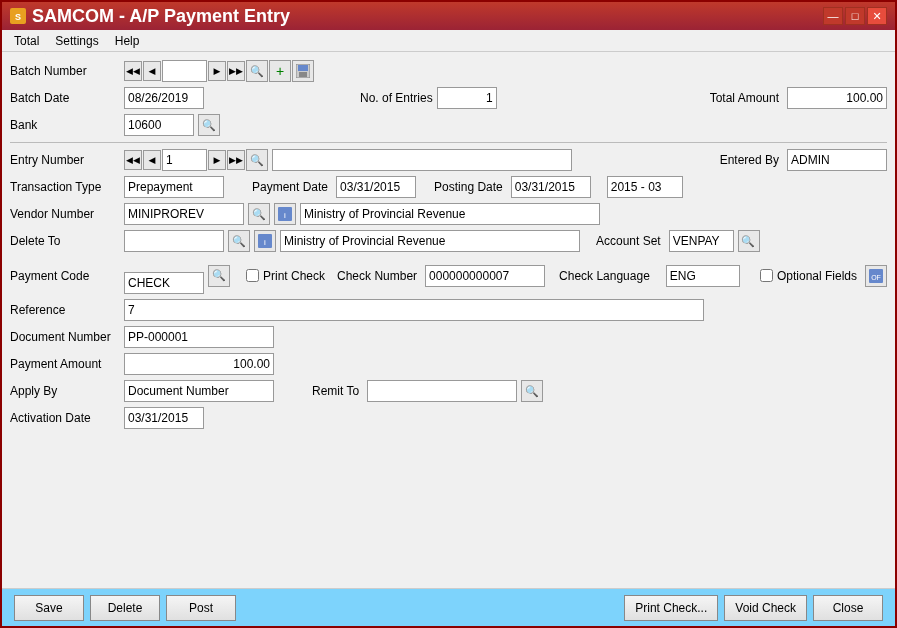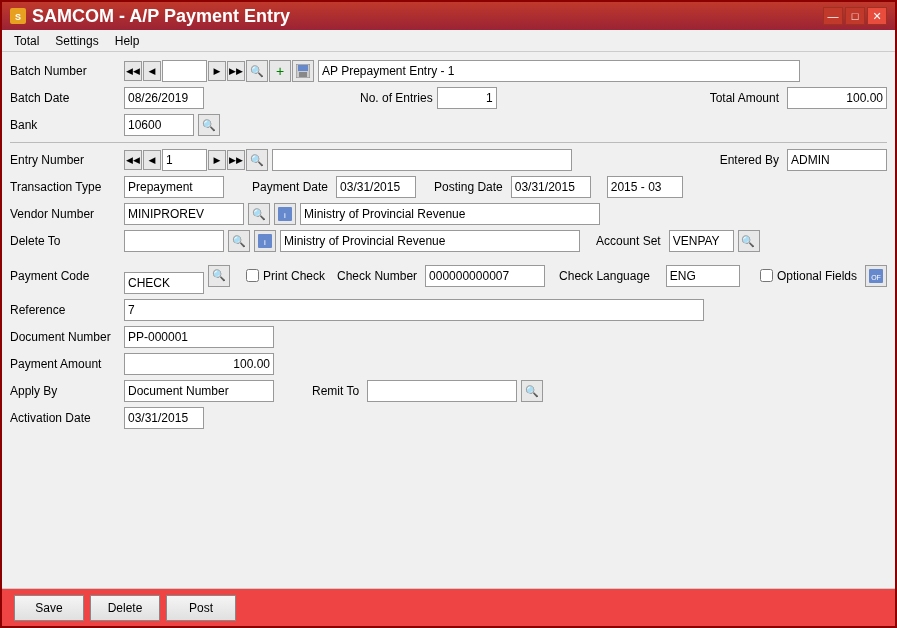--- a/index.html
+++ b/index.html
@@ -146,21 +146,21 @@
       align-items: center;
       justify-content: center;
       font-size: 11px;
     }
     .separator-line {
       height: 1px;
       background: #bbb;
       margin: 6px 0;
     }
     .bottom-bar {
-      background: #ef4444;
+      background: #7dd3fc;
       border-top: 1px solid #ccc;
       height: 38px;
       display: flex;
       align-items: center;
       justify-content: space-between;
       padding: 0 12px;
       flex-shrink: 0;
     }
     .bottom-left {
       display: flex;
@@ -252,21 +252,20 @@
           <button class="icon-btn" title="Search">🔍</button>
           <button class="icon-btn" title="Add" style="color:green;font-size:14px;">+</button>
           <button class="icon-btn" title="Save">
             <svg width="14" height="14" viewBox="0 0 14 14">
               <rect width="14" height="14" fill="#ccc" stroke="#888"></rect>
               <rect x="2" y="1" width="10" height="6" fill="#6688cc"></rect>
               <rect x="3" y="8" width="8" height="5" fill="#888"></rect>
             </svg>
           </button>
         </div>
-        <input type="text" class="batch-desc-input" value="AP Prepayment Entry - 1" style="">
       </div>
 
       <div class="form-row">
         <span class="field-label label">Batch Date</span>
         <input type="text" class="batch-date-input" value="08/26/2019" style="">
         <span style="width:140px;"></span>
         <span class="label" style="white-space:nowrap;margin-left:8px;">No. of Entries</span>
         <input type="text" class="entries-input" value="1" style="text-align: right;">
         <span style="flex:1;"></span>
         <span class="label" style="margin-right:4px;">Total Amount</span>
@@ -394,14 +393,19 @@
 
     </div>
   </div>
 
   <div class="bottom-bar">
     <div class="bottom-left">
       <button class="action-btn">Save</button>
       <button class="action-btn">Delete</button>
       <button class="action-btn">Post</button>
     </div>
+    <div class="bottom-right">
+      <button class="action-btn">Print Check...</button>
+      <button class="action-btn">Void Check</button>
+      <button class="action-btn close-action-btn">Close</button>
+    </div>
   </div>
 </div>
 
 </body></html>

